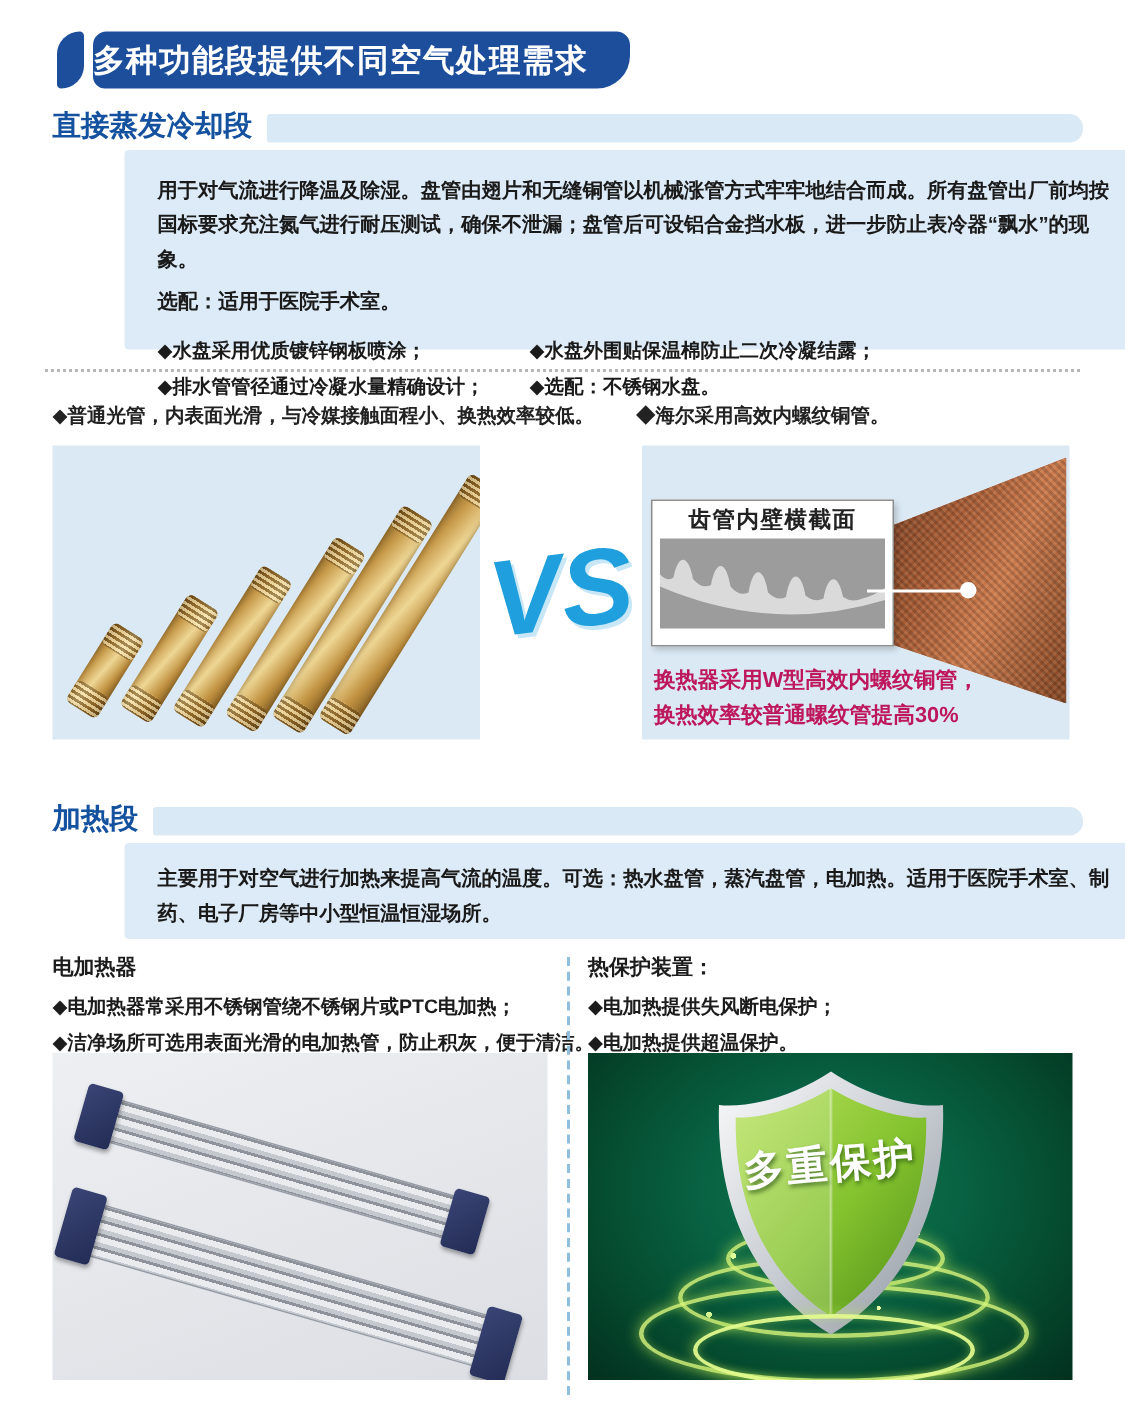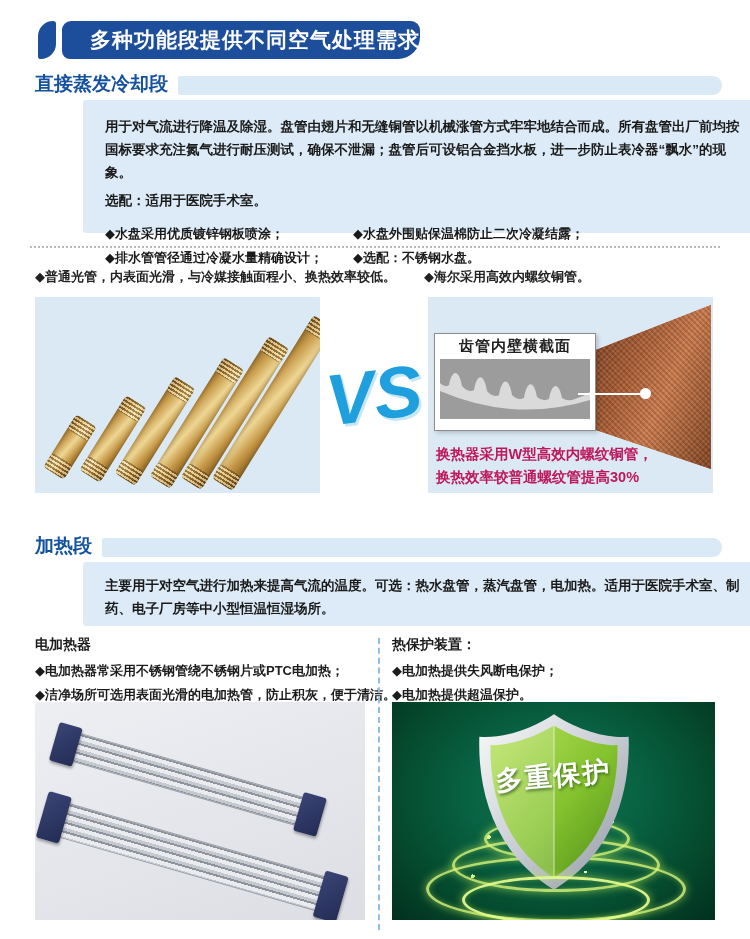--- a/index.html
+++ b/index.html
@@ -4,21 +4,21 @@
 <style>
   html,body{margin:0;padding:0;}
   body{width:750px;height:939px;position:relative;background:#fff;
        font-family:"Liberation Sans","DejaVu Sans",sans-serif;color:#1c1c1c;overflow:hidden;}
   .abs{position:absolute;}
 
   
   .hdr-leaf{left:38px;top:21px;width:18px;height:38px;background:#1c4e9c;
             border-radius:16px 3px 16px 3px;}
   .hdr-banner{left:62px;top:21px;width:358px;height:38px;background:#1c4e9c;
-              border-radius:9px 9px 22px 8px;display:flex;align-items:center;justify-content:flex-end;}
+              border-radius:9px 9px 22px 8px;display:flex;align-items:center;justify-content:flex-start;}
   .hdr-banner span{color:#fff;font-weight:bold;font-size:21px;letter-spacing:1px;}
 
   
   .sec-row{left:35px;width:687px;display:flex;align-items:center;}
   .sec-row .t{font-size:19px;font-weight:bold;color:#14519f;white-space:nowrap;}
   .sec-row .bar{flex:1;height:19px;background:#d9e9f6;margin-left:10px;margin-top:3px;
                 border-radius:2px 9px 9px 2px;}
   #sec1{top:71px;} #sec2{top:533px;text-align:center;}
 
   
@@ -27,21 +27,21 @@
   #panel1{top:100px;height:133px;}
   #panel2{top:562px;height:64px;padding-top:12px;}
   .opt-line{margin-top:4px;}
   .b-grid{display:grid;grid-template-columns:248px 1fr;margin-top:10px;font-size:13px;line-height:1.85;}
 
   
   .dotted{left:30px;width:690px;top:246px;border-top:2px dotted #b8b8b8;}
 
   
   .cap{font-size:13px;font-weight:bold;color:#222;white-space:nowrap;}
-  #capL{left:35px;top:268px;} #capR{left:424px;top:268px;}
+  #capL{left:35px;top:268px;} #capR{left:424px;top:268px;font-family:Liberation Serif, serif;}
 
   
   .img-pipes{left:35px;top:297px;width:285px;height:196px;background:#dbe9f4;overflow:hidden;}
   .pipe{position:absolute;width:24px;border-radius:4px;transform:rotate(32deg);
         background:linear-gradient(100deg,#8a6526,#c79a4a 22%,#eed694 48%,#c09140 75%,#7d5a22);
         box-shadow:inset 0 0 5px rgba(60,35,5,.45);}
   .pipe::before,.pipe::after{content:"";position:absolute;left:0;right:0;height:17px;border-radius:4px;
         background:repeating-linear-gradient(180deg,rgba(70,42,6,.42) 0 2px,rgba(255,243,205,.55) 2px 4px);}
   .pipe::before{top:0;} .pipe::after{bottom:0;}
   .p1{height:62px;left:23px;top:119px;} .p2{height:88px;left:66px;top:98px;}

